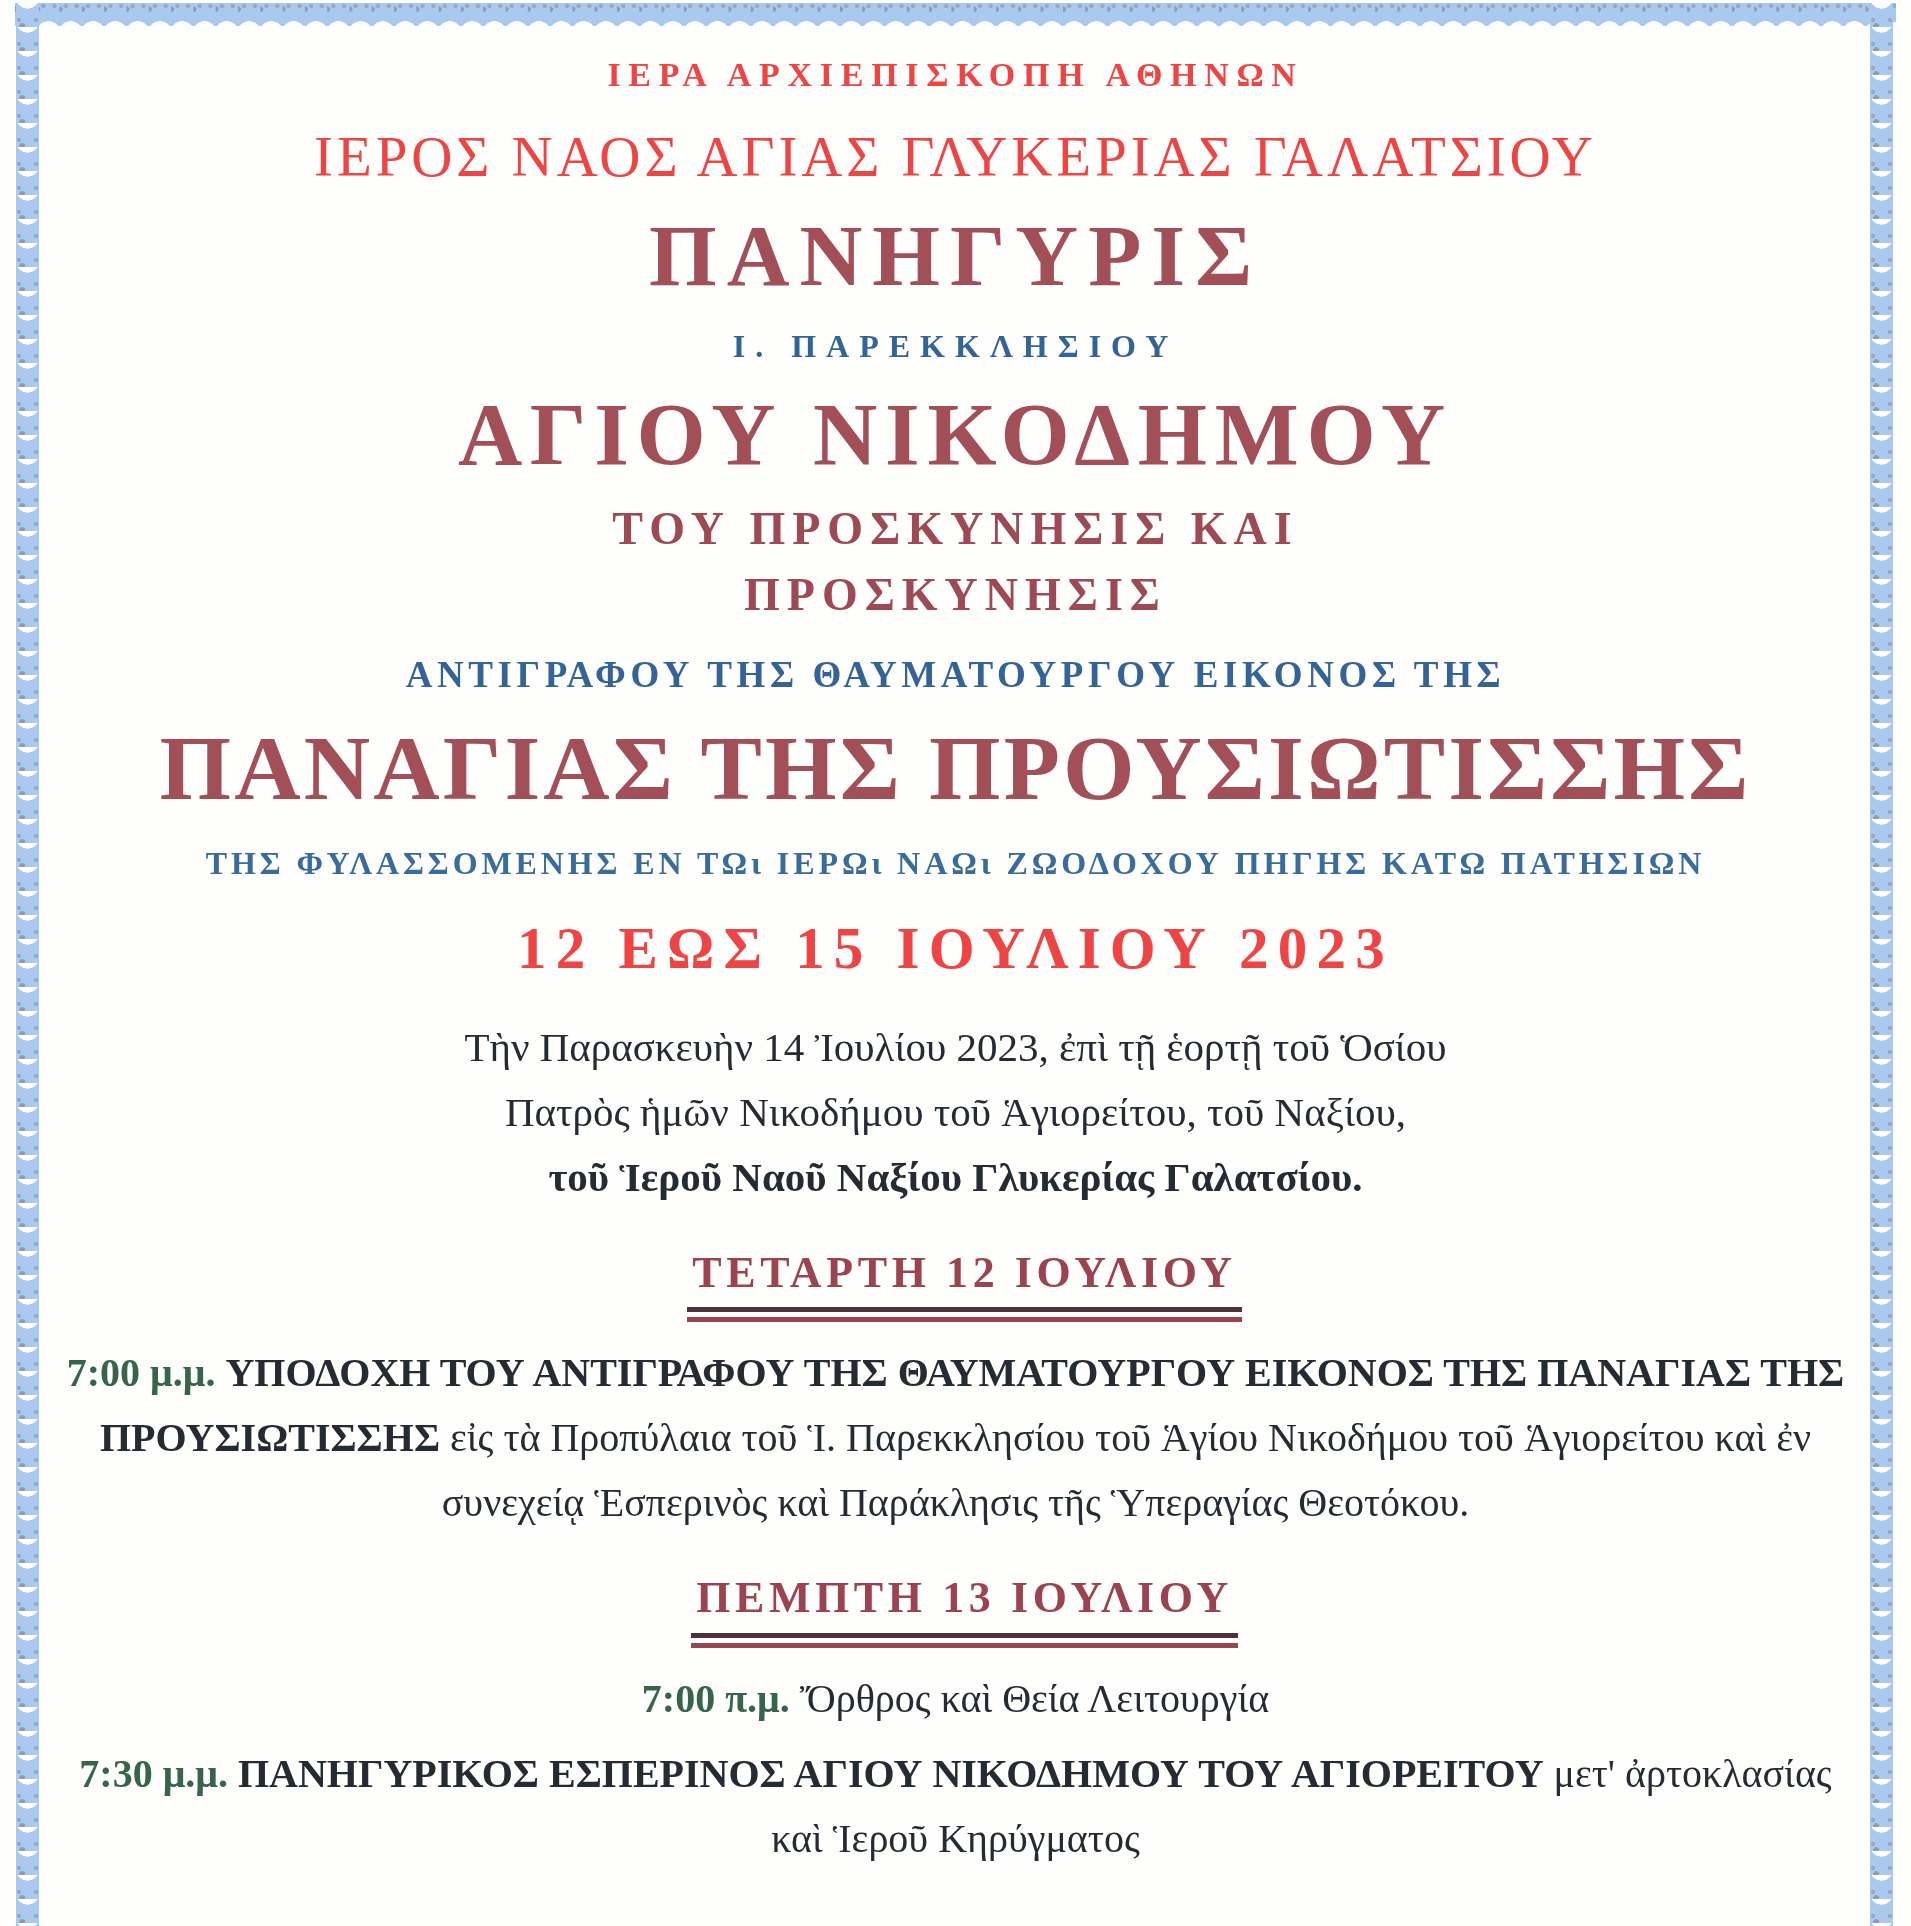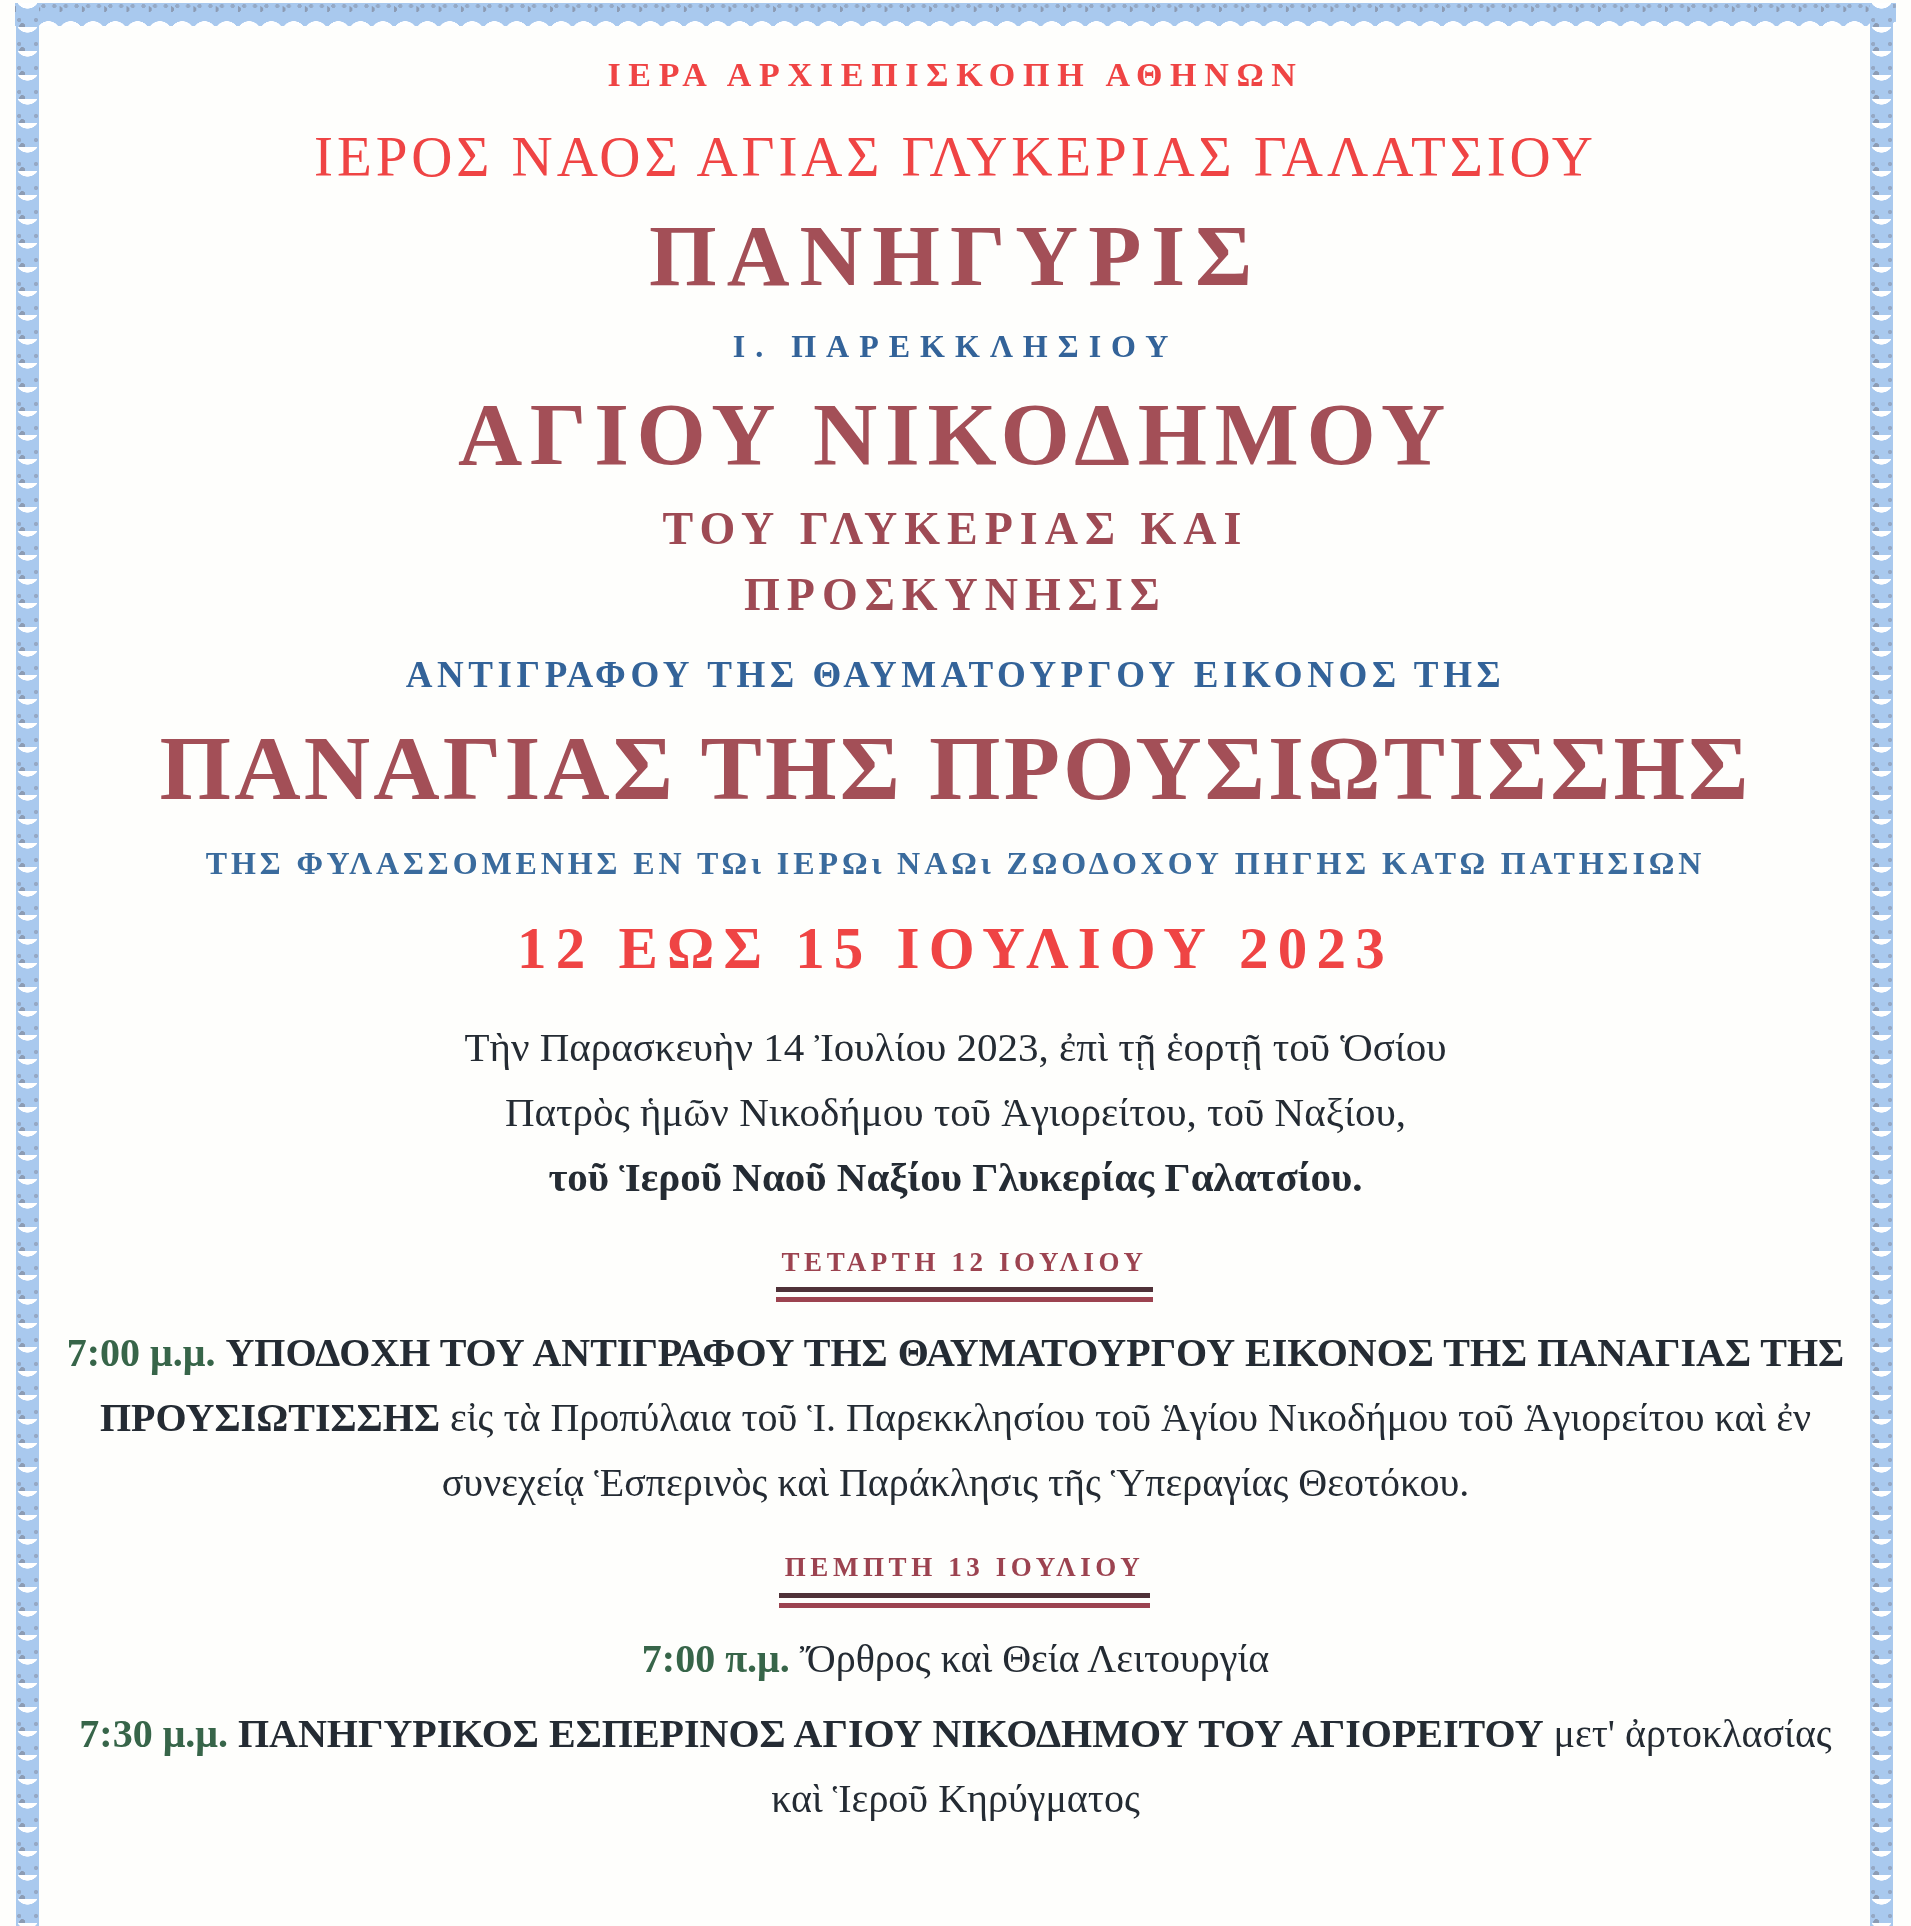--- a/index.html
+++ b/index.html
@@ -58,21 +58,21 @@
   .panagia-title{font-size:92px;font-weight:700;letter-spacing:3.1px;margin:18.5px 0 0;color:#a34f57;white-space:nowrap;}
   .guarded{font-size:32px;font-weight:700;letter-spacing:3.9px;margin:24px 0 0;color:#3a6b9d;white-space:nowrap;}
   .date-range{font-size:59px;font-weight:700;letter-spacing:9.2px;margin:32px 0 0;}
 
   .intro{font-size:41px;line-height:65px;margin:32px 0 0;}
   .intro .b{font-weight:700;}
 
   .day-block{margin-top:37px;}
   .day-title{
     display:inline-block;
-    font-size:27px;font-weight:700;letter-spacing:4.6px;color:#9c4350;
+    font-size:44px;font-weight:700;letter-spacing:4.6px;color:#9c4350;
     padding:0 5.4px 9.2px;
     border-bottom:5.4px solid #4f3138;
     position:relative;
     margin-left:18px;
   }
   .day-title::after{
     content:"";position:absolute;left:0;right:0;bottom:-15.4px;height:5px;background:#9c4350;
   }
   .events{margin-top:28.5px;font-size:40px;line-height:65px;}
   .event{margin:0 0 10px;}
@@ -92,21 +92,21 @@
 
   <div class="content">
 
     <div class="archdiocese green">ΙΕΡΑ ΑΡΧΙΕΠΙΣΚΟΠΗ ΑΘΗΝΩΝ</div>
     <div class="church green">ΙΕΡΟΣ ΝΑΟΣ ΑΓΙΑΣ ΓΛΥΚΕΡΙΑΣ ΓΑΛΑΤΣΙΟΥ</div>
 
     <div class="feast-title">ΠΑΝΗΓΥΡΙΣ</div>
     <div class="chapel-small blue">Ι. ΠΑΡΕΚΚΛΗΣΙΟΥ</div>
 
     <div class="saint-title">ΑΓΙΟΥ ΝΙΚΟΔΗΜΟΥ</div>
-    <div class="saint-sub">ΤΟΥ ΓΛΥΚΕΡΙΑΣ ΚΑΙ</div>
+    <div class="saint-sub">ΤΟΥ ΠΡΟΣΚΥΝΗΣΙΣ ΚΑΙ</div>
     <div class="veneration">ΠΡΟΣΚΥΝΗΣΙΣ</div>
 
     <div class="copy-line blue">ΑΝΤΙΓΡΑΦΟΥ ΤΗΣ ΘΑΥΜΑΤΟΥΡΓΟΥ ΕΙΚΟΝΟΣ ΤΗΣ</div>
     <div class="panagia-title">ΠΑΝΑΓΙΑΣ ΤΗΣ ΠΡΟΥΣΙΩΤΙΣΣΗΣ</div>
     <div class="guarded">ΤΗΣ ΦΥΛΑΣΣΟΜΕΝΗΣ ΕΝ ΤΩι ΙΕΡΩι ΝΑΩι ΖΩΟΔΟΧΟΥ ΠΗΓΗΣ ΚΑΤΩ ΠΑΤΗΣΙΩΝ</div>
 
     <div class="date-range green">12 ΕΩΣ 15 ΙΟΥΛΙΟΥ 2023</div>
 
     <div class="intro dark">
       <div>Τὴν Παρασκευὴν 14 Ἰουλίου 2023, ἐπὶ τῇ ἑορτῇ τοῦ Ὁσίου</div>

